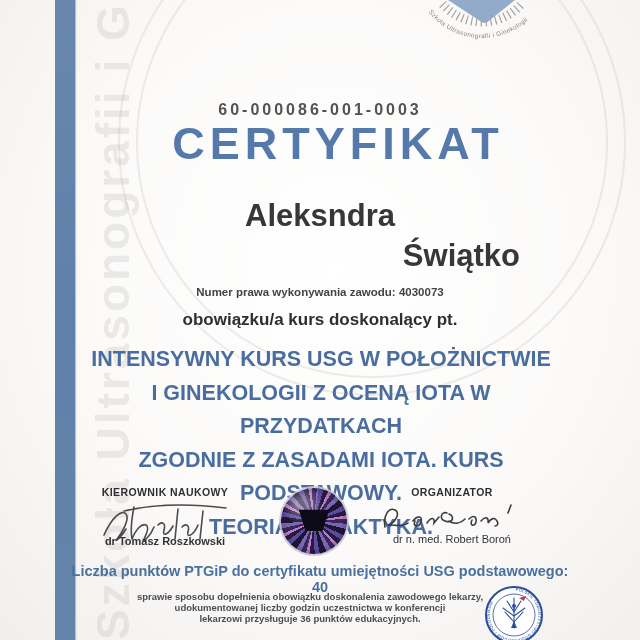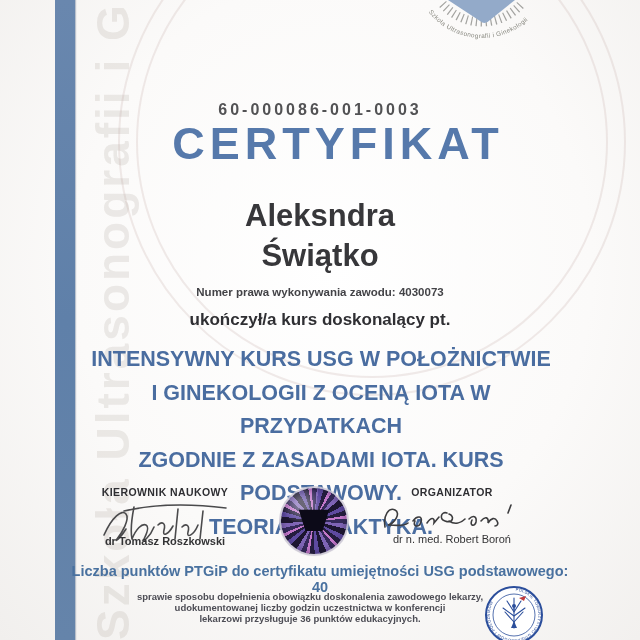--- a/index.html
+++ b/index.html
@@ -23,21 +23,21 @@
 
   
   #header{left:120px;top:48px;width:400px;font-size:11px;line-height:14px;
           font-weight:bold;color:#4b4b4f;}
   #cert-number{left:120px;top:101px;width:400px;font-size:16px;letter-spacing:3px;
                font-weight:bold;color:#525254;}
   #title{left:88px;top:118px;width:500px;font-size:45px;font-weight:bold;
          letter-spacing:5px;color:#5679ab;text-align:center;}
 
   #name1{left:120px;top:198px;width:400px;font-size:31px;font-weight:bold;color:#37373a;}
-  #name2{left:120px;top:238px;width:400px;font-size:31px;font-weight:bold;color:#37373a;}
+  #name2{left:120px;top:238px;width:400px;font-size:31px;font-weight:bold;color:#37373a;text-align:right;}
 
   #license{left:120px;top:286px;width:400px;font-size:11.5px;font-weight:bold;color:#434347;}
   #completion{left:120px;top:310px;width:400px;font-size:17px;font-weight:bold;color:#2f2f33;}
 
   #course{left:75px;top:343px;width:492px;font-size:21.5px;line-height:33.5px;
           font-weight:bold;color:#4a6da0;}
 
   .role{font-size:10.5px;font-weight:bold;letter-spacing:.4px;color:#2e2e32;}
   .signer{font-size:11px;color:#333335;}
   #sig-left-block{left:85px;top:486px;width:160px;}
@@ -93,21 +93,21 @@
   <div class="abs ctr" id="title">CERTYFIKAT</div>
 
   <div class="abs ctr" id="name1">Aleksndra</div>
   <div class="abs ctr" id="name2">Świątko</div>
 
   <div class="abs ctr" id="license">
     <span>Numer prawa wykonywania zawodu:</span>
     <span>4030073</span>
   </div>
 
-  <div class="abs ctr" id="completion">ukończył/a kurs doskonalący pt.</div>
+  <div class="abs ctr" id="completion">obowiązku/a kurs doskonalący pt.</div>
 
   <div class="abs ctr" id="course">
     <div>INTENSYWNY KURS USG W POŁOŻNICTWIE</div>
     <div>I GINEKOLOGII Z OCENĄ IOTA W PRZYDATKACH</div>
     <div>ZGODNIE Z ZASADAMI IOTA. KURS PODSTAWOWY.</div>
     <div>TEORIA I PRAKTYKA.</div>
   </div>
 
   <div class="abs ctr" id="sig-left-block">
     <div class="role">KIEROWNIK NAUKOWY</div>

